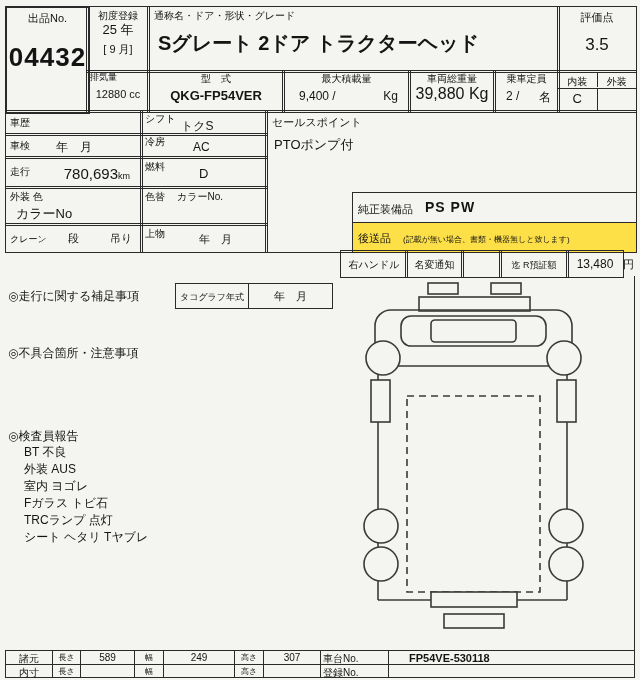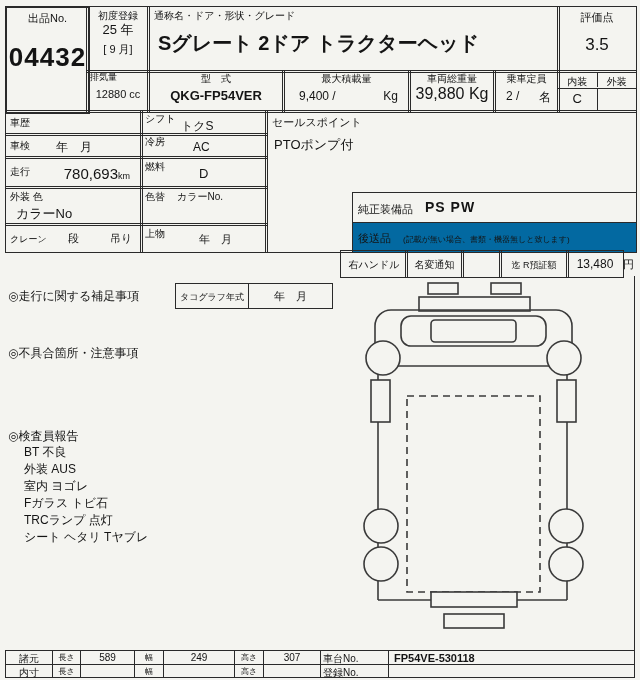--- a/index.html
+++ b/index.html
@@ -134,21 +134,21 @@
   <div class="cell" style="left:265px;top:110px;width:370px;height:141px;">
     <div style="font-size:11px;padding:4px 0 0 6px;">セールスポイント</div>
     <div style="font-size:13px;padding:6px 0 0 8px;">PTOポンプ付</div>
   </div>
 
   <div class="cell" style="left:352px;top:192px;width:283px;height:31px;background:#f4f4f0;">
     <span class="abs" style="left:5px;top:9px;font-size:11px;">純正装備品</span>
     <span class="abs" style="left:72px;top:6px;font-size:14px;font-weight:bold;letter-spacing:1px;">PS PW</span>
   </div>
 
-  <div class="cell" style="left:352px;top:222px;width:283px;height:29px;background:#0369a1;">
+  <div class="cell" style="left:352px;top:222px;width:283px;height:29px;background:#fde047;">
     <span class="abs" style="left:5px;top:8px;font-size:11px;">後送品</span>
     <span class="abs" style="left:50px;top:11px;font-size:8px;white-space:nowrap;">(記載が無い場合、書類・機器無しと致します)</span>
   </div>
 
   <div class="cell" style="left:340px;top:250px;width:66px;height:26px;">
     <div class="ctr" style="padding-top:7px;font-size:10px;">右ハンドル</div>
   </div>
   <div class="cell" style="left:405px;top:250px;width:57px;height:26px;">
     <div class="ctr" style="padding-top:7px;font-size:10px;">名変通知</div>
   </div>
@@ -218,21 +218,21 @@
   <div class="abs" style="left:5px;top:650px;width:630px;">
     <div style="display:grid;grid-template-columns:46px 28px 54px 29px 71px 29px 57px 68px 1fr;grid-auto-rows:13px;border:1px solid #2a2a2a;">
       <div class="sc first ctr">諸元</div>
       <div class="sc ctr" style="font-size:8px;">長さ</div>
       <div class="sc ctr">589</div>
       <div class="sc ctr" style="font-size:8px;">幅</div>
       <div class="sc ctr">249</div>
       <div class="sc ctr" style="font-size:8px;">高さ</div>
       <div class="sc ctr">307</div>
       <div class="sc">車台No.</div>
-      <div class="sc" style="font-size:11px;font-weight:bold;padding-left:5px;">FP54VE-530118</div>
+      <div class="sc" style="font-size:11px;font-weight:bold;padding-left:20px;">FP54VE-530118</div>
 
       <div class="sc first r2 ctr">内寸</div>
       <div class="sc r2 ctr" style="font-size:8px;">長さ</div>
       <div class="sc r2 ctr"></div>
       <div class="sc r2 ctr" style="font-size:8px;">幅</div>
       <div class="sc r2 ctr"></div>
       <div class="sc r2 ctr" style="font-size:8px;">高さ</div>
       <div class="sc r2 ctr"></div>
       <div class="sc r2">登録No.</div>
       <div class="sc r2"></div>

